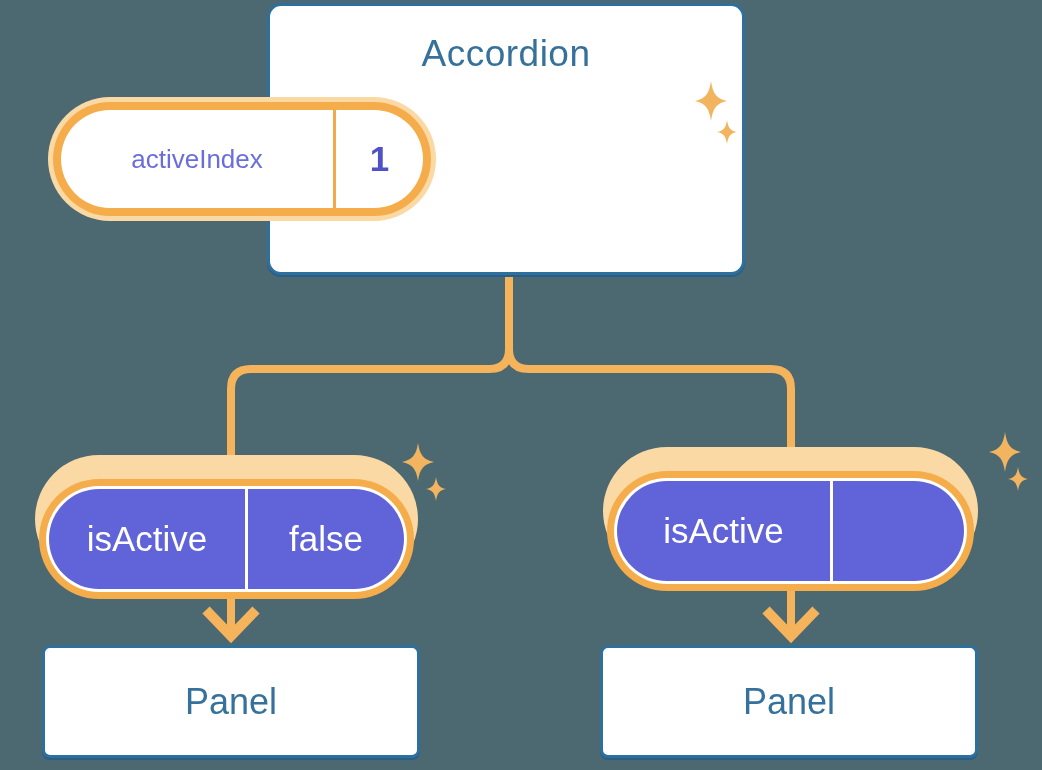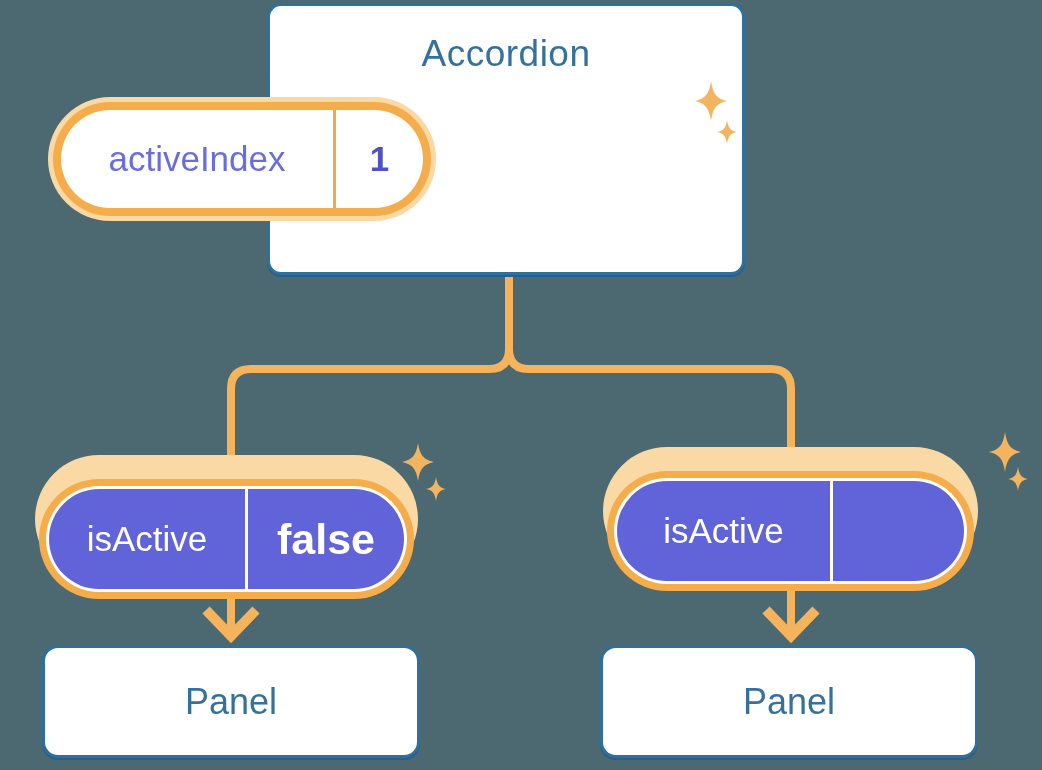--- a/index.html
+++ b/index.html
@@ -40,21 +40,21 @@
     height:100%;box-sizing:border-box;border-radius:62px;
     background:var(--orange);padding:8px;
   }
   #state-pill{left:48px;top:97px;width:388px;height:124px;}
   #state-pill .pill-inner{
     height:100%;box-sizing:border-box;border-radius:50px;
     background:var(--white);display:flex;align-items:stretch;overflow:hidden;
   }
   #state-pill .seg-name{
     flex:0 0 272px;display:flex;align-items:center;justify-content:center;
-    font-size:35px;color:var(--stateName);text-align:center;
+    font-size:26px;color:var(--stateName);text-align:center;
   }
   #state-pill .seg-divider{flex:0 0 3px;background:var(--divOrange);}
   #state-pill .seg-value{
     flex:1;display:flex;align-items:center;justify-content:center;
     font-size:35px;font-weight:700;color:var(--stateValue);
   }
 
   
   .prop-pill{
     position:absolute;box-sizing:border-box;border-radius:70px;
@@ -76,27 +76,27 @@
   #prop-pill-right{left:603px;top:447px;width:375px;height:128px;}
   .prop-name{
     display:flex;align-items:center;justify-content:center;
     font-size:35px;color:var(--white);
   }
   #prop-pill-left .prop-name{flex:0 0 196px;}
   #prop-pill-right .prop-name{flex:0 0 213px;}
   .prop-divider{flex:0 0 3px;background:var(--white);}
   .prop-value{
     flex:1;display:flex;align-items:center;justify-content:center;
-    font-size:43px;font-weight:700;color:var(--white);
+    font-size:35px;font-weight:400;color:var(--white);
   }
 
   
   .panel-box{
     position:absolute;background:var(--white);
-    border:3px solid var(--cardBorder);border-radius:16px;
+    border:3px solid var(--cardBorder);border-radius:8px;
     box-shadow:0 2px 0 var(--cardShadow);
     box-sizing:border-box;z-index:2;
     display:flex;align-items:center;justify-content:center;
     font-size:36px;color:var(--heading);font-weight:500;
   }
   #panel-left{left:42px;top:645px;width:378px;height:113px;}
   #panel-right{left:600px;top:645px;width:378px;height:113px;}
 
   .connector{stroke:var(--connector);stroke-width:8;fill:none;}
   .arrowhead{stroke:var(--connector);stroke-width:10;fill:none;stroke-linejoin:miter;}

